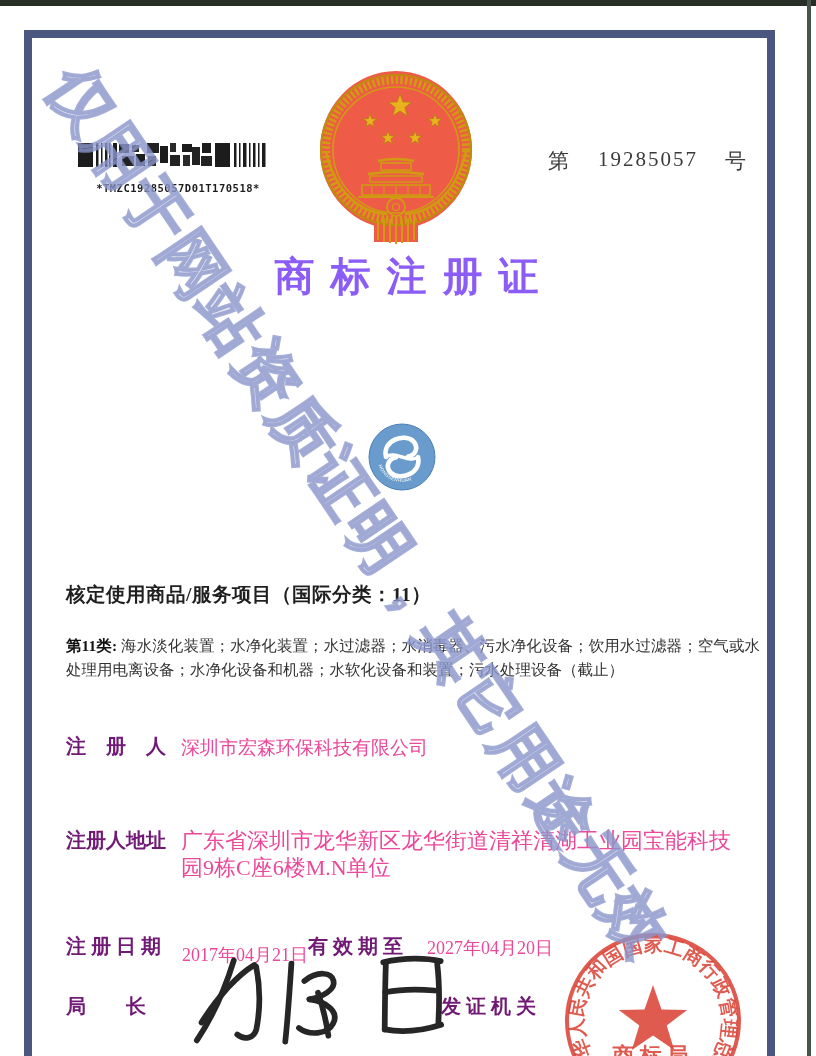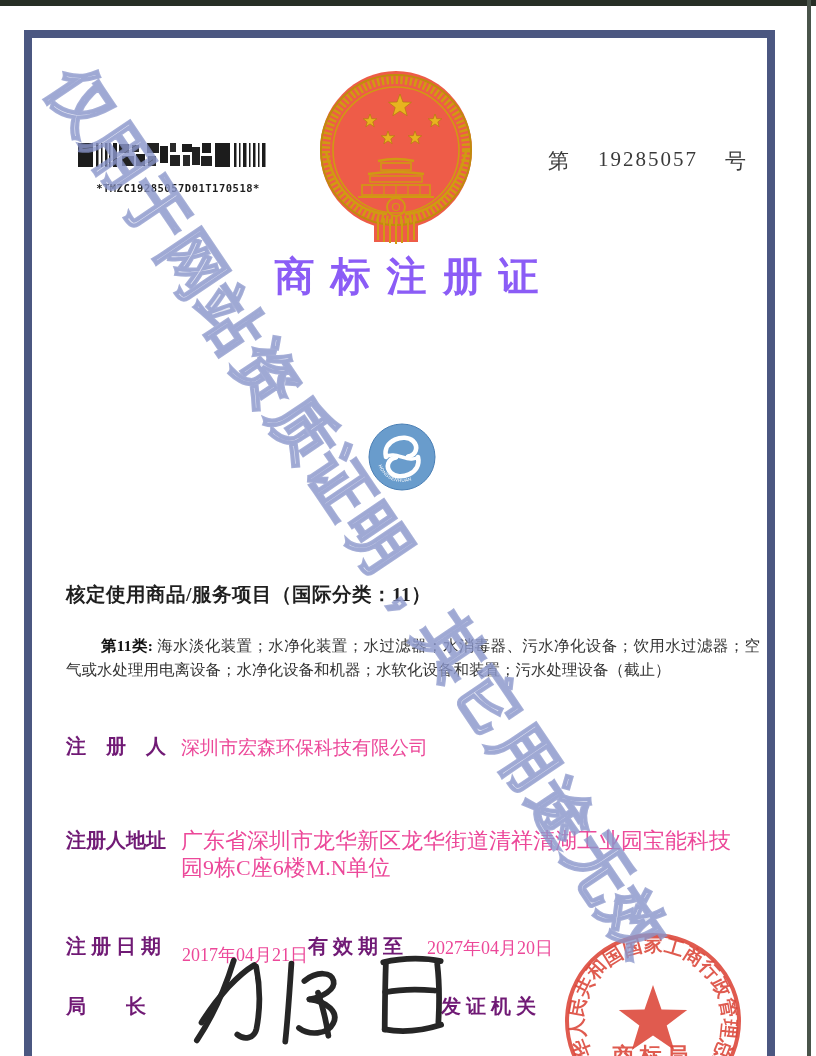--- a/index.html
+++ b/index.html
@@ -19,21 +19,21 @@
   
   .emblem{position:absolute;left:318px;top:64px;width:156px;height:182px;z-index:9;}
   
   .title{position:absolute;left:0;top:249px;width:100%;text-align:center;
     font-size:40px;font-weight:600;color:#8b5cf6;letter-spacing:3px;z-index:10;}
   
   .tm-logo{position:absolute;left:366px;top:421px;width:72px;height:72px;z-index:10;}
   
   .goods-heading{position:absolute;left:66px;top:581px;font-size:19.5px;font-weight:700;color:#1f1f1f;z-index:10;letter-spacing:0.5px;}
   .goods-text{position:absolute;left:66px;top:618px;width:694px;font-size:15.5px;line-height:24px;color:#333;z-index:10;text-align:justify;}
-  .goods-text b{font-weight:700;color:#111;margin-left:35px;}
+  .goods-text b{font-weight:700;color:#111;}
   
   .row-label{position:absolute;font-size:20px;font-weight:700;color:#701a75;z-index:10;}
   .row-value{position:absolute;font-size:19px;color:#ec4899;z-index:10;}
   .registrant-label{left:66px;top:733px;}
   .registrant-value{left:181px;top:735px;}
   .address-label{left:66px;top:827px;}
   .address-value{left:181px;top:827px;width:560px;font-size:22px;line-height:27px;}
   .regdate-label{left:66px;top:933px;}
   .regdate-value{left:182px;top:936px;font-size:18px;margin-top:7px;}
   .valid-label{left:308px;top:933px;}

